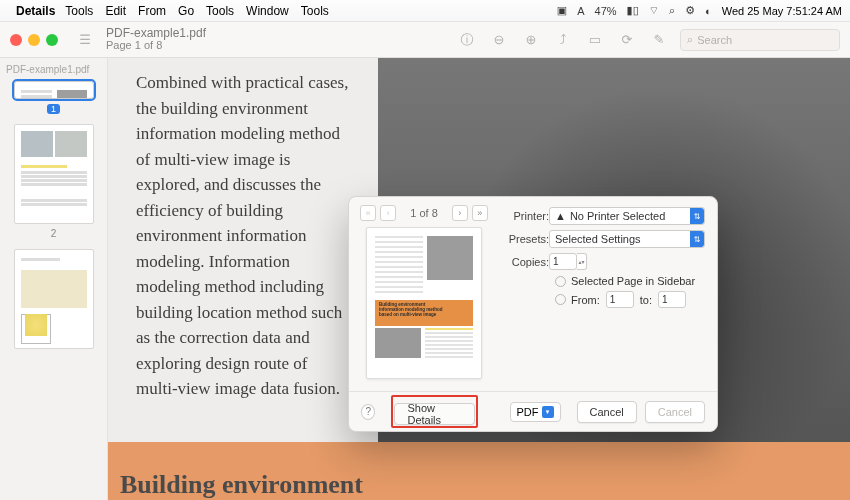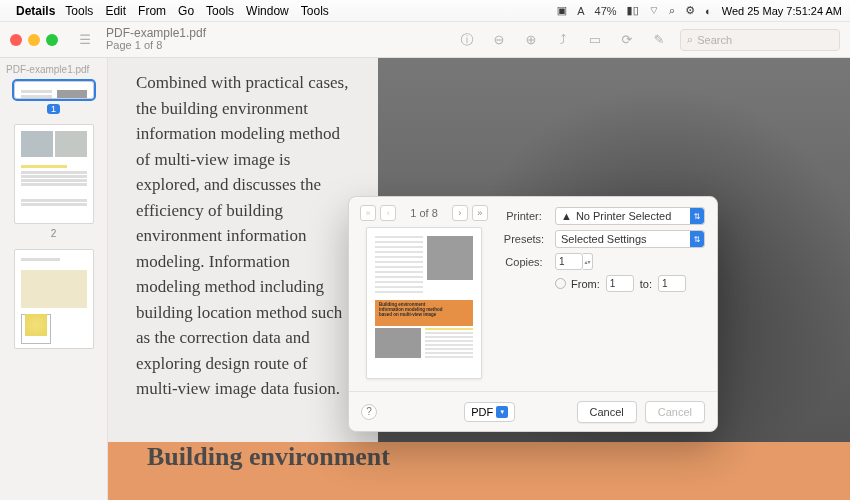--- a/index.html
+++ b/index.html
@@ -35,21 +35,21 @@
   .thumb .bar { position: absolute; left: 6px; right: 6px; height: 3px; background: #ddd; }
   .pnum { text-align: center; font-size: 10px; color: #8a8886; margin-bottom: 10px; }
   .pnum .badge { display: inline-block; background: #2f7fe6; color: #fff; border-radius: 3px; padding: 0 4px; font-size: 9px;}
 
   .main { flex: 1; position: relative; background: #efedeb; overflow: hidden; }
   .docarea { position: absolute; inset: 0; }
   .textcol { position: absolute; left: 28px; top: 12px; width: 215px; font-family: Georgia, "Times New Roman", serif; font-size: 17px; line-height: 1.5; color: #3e3e3e; }
   .photo { position: absolute; left: 270px; top: 0; right: 0; bottom: 58px; background: #7d7d7d; overflow: hidden; }
   .photo::before { content: ""; position: absolute; inset: 0; background: repeating-linear-gradient(110deg,#8f8f8f 0 30px,#7c7c7c 30px 60px); opacity: .5;}
   .photo::after { content: ""; position: absolute; left: 0; top: 0; right:0; bottom:0; background: radial-gradient(circle at 60% 60%, rgba(0,0,0,.35), transparent 55%), linear-gradient(#777,#555);}
-  .orange { position: absolute; left: 0; right: 0; bottom: 0; height: 58px; background: #e59a67; display: flex; align-items: flex-start; padding: 0 39px; }
+  .orange { position: absolute; left: 0; right: 0; bottom: 0; height: 58px; background: #e59a67; display: flex; align-items: flex-end; padding: 0 12px; }
   .orange h2 { font-family: Georgia, serif; font-size: 26px; color: #4a4a4a; font-weight: 700; }
 
   
   .dim { position: absolute; inset: 0; background: rgba(255,255,255,.0); }
 
   
   .dialog { position: absolute; left: 240px; top: 138px; width: 370px; height: 236px; background: #f8f7f6; border: 1px solid #d7d5d3; border-radius: 8px; box-shadow: 0 18px 40px rgba(0,0,0,.28); display: flex; flex-direction: column; }
   .dlgtop { flex: 1; display: flex; }
   .prevcol { width: 150px; padding: 8px 10px; display: flex; flex-direction: column; align-items: center; }
   .navrow { display: flex; align-items: center; gap: 4px; font-size: 11px; color: #6a6a6a; margin-bottom: 6px;}
@@ -60,21 +60,21 @@
   .minipage .hlines i { display: block; height: 2px; background: #e3e3e3; margin-bottom: 3px; }
   .minipage .mimg { position: absolute; top: 8px; right: 8px; width: 46px; height: 44px; background: #9c9c9c; }
   .minipage .oband { position: absolute; top: 72px; left: 8px; right: 8px; height: 26px; background: #e69046; }
   .minipage .oband .t { font-size: 4.5px; font-weight: 700; line-height: 1.1; color: #2d2d2d; padding: 3px 4px; white-space: pre-line;}
   .minipage .mimg2 { position: absolute; top: 100px; left: 8px; width: 46px; height: 30px; background: #9a9a9a;}
   .minipage .low { position: absolute; top: 100px; left: 58px; right: 8px;}
   .minipage .low i { display: block; height: 2px; background: #e3e3e3; margin-bottom: 2px;}
   .minipage .low i.hl { background: #f4e07a;}
   .formcol { flex: 1; padding: 10px 12px 0 0; font-size: 11px; color: #333; }
   .frow { display: flex; align-items: center; margin-bottom: 5px; }
-  .flab { width: 50px; text-align: center; margin-right: 6px; color: #444; }
+  .flab { width: 50px; text-align: right; color: #444; }
   .sel { flex: 1; height: 18px; border: 1px solid #cfcdca; border-radius: 3px; background: #fff; display: flex; align-items: center; padding: 0 5px; font-size: 11px; position: relative; }
   .sel .warn { color: #333; margin-right: 4px; }
   .sel .dd { position: absolute; right: 0; top: 0; bottom: 0; width: 14px; background: #2f7fe6; border-radius: 0 3px 3px 0; display: flex; align-items: center; justify-content: center; color: #fff; font-size: 8px;}
   .numin { width: 28px; height: 17px; border: 1px solid #cfcdca; border-radius: 3px; background: #fff; font-size: 10px; padding: 0 3px; display: inline-flex; align-items: center;}
   .step { width: 10px; height: 17px; border: 1px solid #cfcdca; border-left: none; border-radius: 0 3px 3px 0; background: #fff; font-size: 6px; display: inline-flex; flex-direction: column; justify-content: center; align-items: center; color: #888;}
   .radio { width: 11px; height: 11px; border-radius: 50%; border: 1px solid #b8b6b3; display: inline-block; margin-right: 5px; vertical-align: middle; position: relative;}
   .radio.on { border-color: #2f7fe6;}
   .radio.on::after { content:""; position:absolute; inset:2px; border-radius:50%; background:#2f7fe6;}
   .subrow { margin-left: 56px; display: flex; align-items: center; margin-bottom: 4px;}
   .dlgbot { height: 40px; border-top: 1px solid #e5e3e0; display: flex; align-items: center; padding: 0 12px; gap: 8px;}
@@ -246,34 +246,41 @@
           </div>
           <div class="frow">
             <span class="flab">Copies:</span>
             <span class="numin">
                 <span>1</span>
               </span>
             <span class="step">▴▾</span>
           </div>
           <div class="subrow">
             <span class="radio"></span>
+            <span>Selected Page in Sidebar</span>
+          </div>
+          <div class="subrow">
+            <span class="radio"></span>
             <span>From:</span>
             <span class="numin" style="margin:0 6px">
                 <span>1</span>
               </span>
             <span>to:</span>
             <span class="numin" style="margin-left:6px">
                 <span>1</span>
               </span>
           </div>
         </div>
       </div>
       <div class="dlgbot">
         <span class="help">?</span>
         <span class="flex"></span>
+        <span class="redbox">
+          <span class="btn sd">Show Details</span>
+        </span>
         <span style="width:18px"></span>
         <span class="pdfbtn">
           <span>PDF</span>
           <span class="dd">▾</span>
         </span>
         <span class="flex"></span>
         <span class="btn">Cancel</span>
         <span class="btn dis">Cancel</span>
       </div>
     </div>

